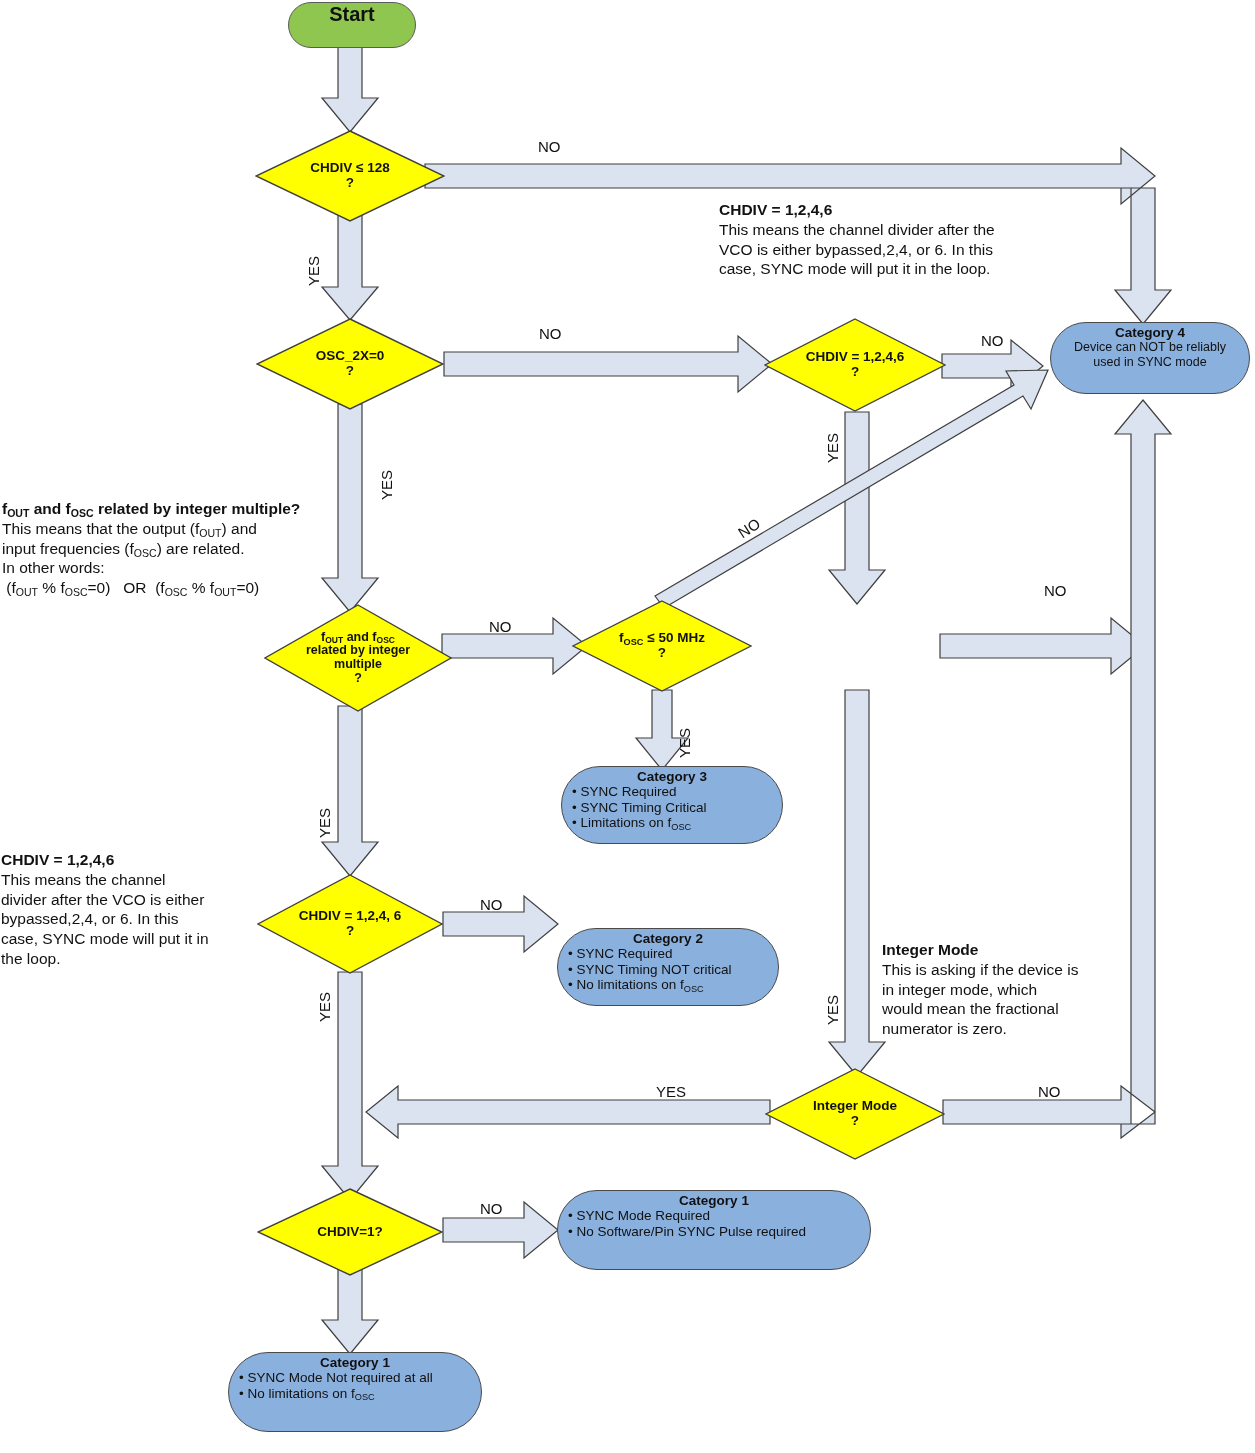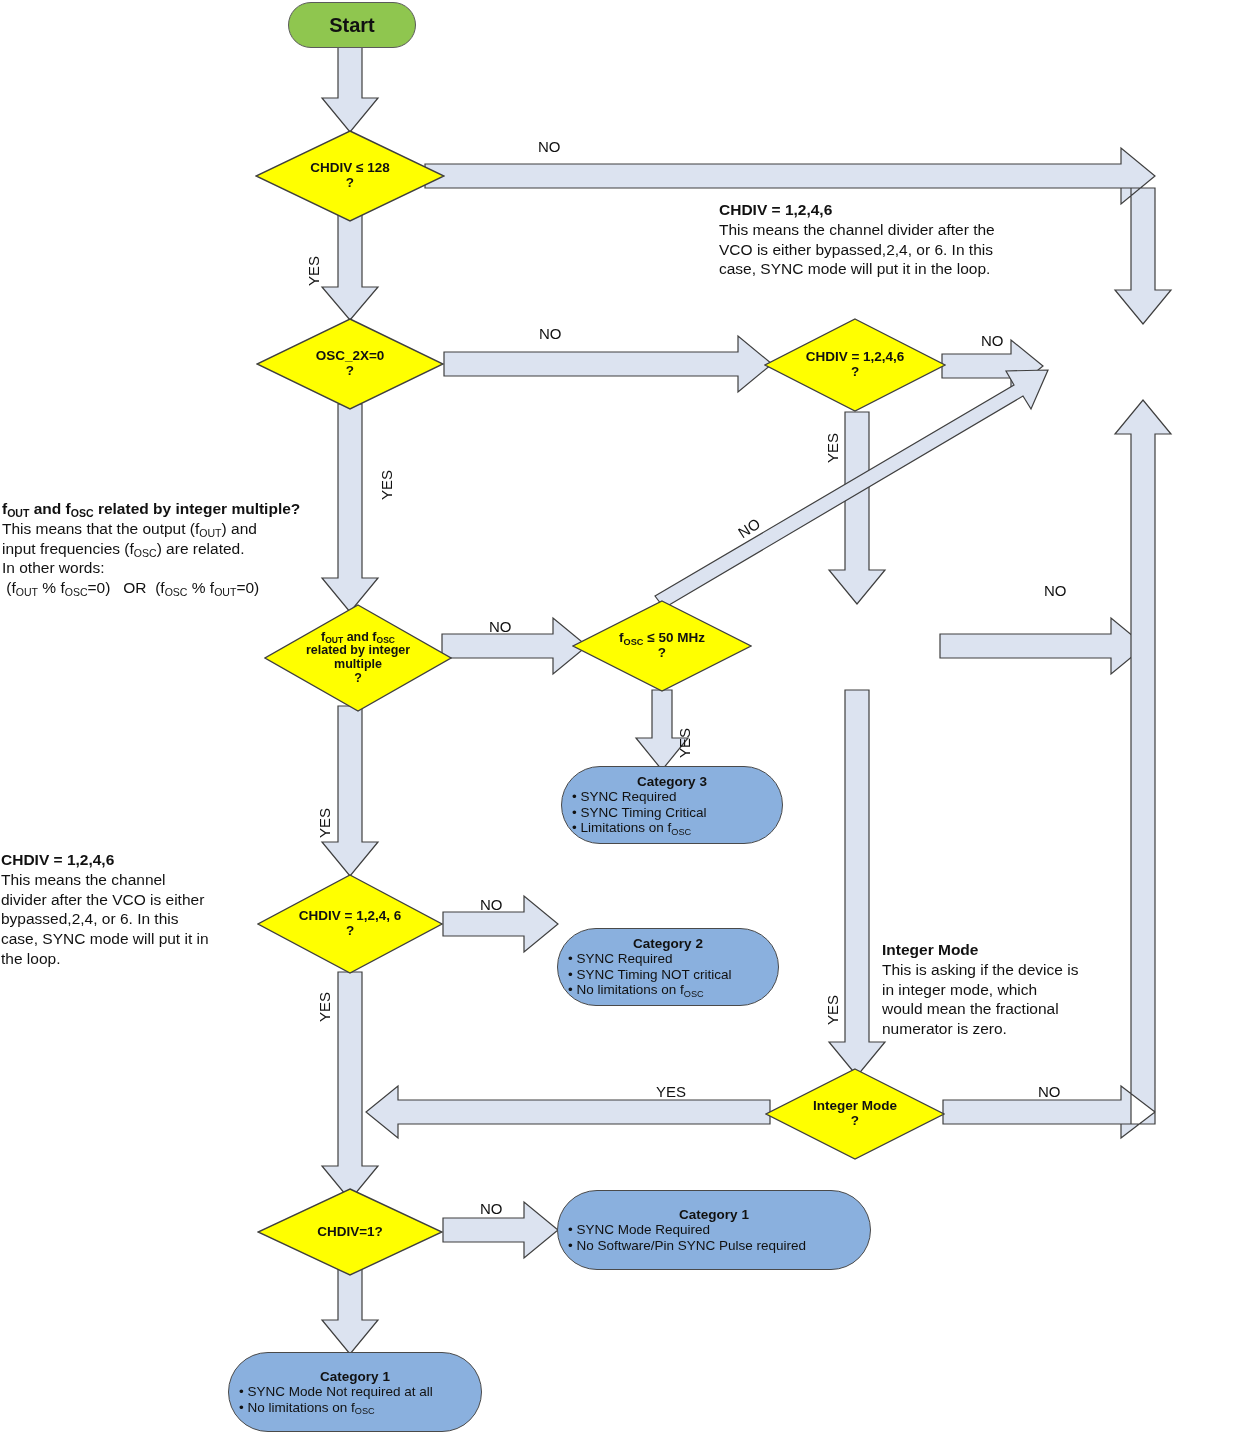--- a/index.html
+++ b/index.html
@@ -4,21 +4,21 @@
 <style>
   html,body{margin:0;padding:0;background:#ffffff;}
   body{font-family:"Liberation Sans", sans-serif;}
   #canvas{position:relative;width:1255px;height:1453px;overflow:hidden;background:#fff;}
   svg#wires{position:absolute;left:0;top:0;width:1255px;height:1453px;}
 
   .node{position:absolute;box-sizing:border-box;}
 
   
   .term{
-    display:flex;align-items:center;justify-content:center;
+    display:flex;align-items:flex-start;justify-content:center;
     border-radius:999px;border:1px solid #5b5b5b;
     text-align:center;
   }
   .term.start{background:#8fc64f;}
   .term.cat{background:#8ab0de;border:1px solid #4a4a4a;}
 
   .start-label{font-size:20px;font-weight:700;color:#111;}
 
   .cat-inner{padding:2px 10px 2px 10px;width:100%;box-sizing:border-box;}
   .cat-title{font-size:13.5px;font-weight:700;color:#111;text-align:center;line-height:1.12;}
@@ -178,20 +178,27 @@
 
   <div class="diam" style="left:257px;top:1188px;width:186px;height:88px;">
     <svg class="shape" viewBox="0 0 186 88" preserveAspectRatio="none">
       <polygon points="93,1 185,44 93,87 1,44" fill="#ffff00" stroke="#3f3f3f" stroke-width="1.4"></polygon>
     </svg>
     <div class="txt">
       <div><span>CHDIV=1?</span></div>
     </div>
   </div>
 
+  <div class="node term cat" style="left:1050px;top:322px;width:200px;height:72px;">
+    <div class="cat-inner">
+      <div class="cat-title">Category 4</div>
+      <div class="cat-line ctr" style="font-size:12.5px;">Device can NOT be reliably</div>
+      <div class="cat-line ctr" style="font-size:12.5px;">used in SYNC mode</div>
+    </div>
+  </div>
 
   <div class="node term cat" style="left:561px;top:766px;width:222px;height:78px;">
     <div class="cat-inner">
       <div class="cat-title">Category 3</div>
       <div class="cat-line">• <span>SYNC Required</span></div>
       <div class="cat-line">• <span>SYNC Timing Critical</span></div>
       <div class="cat-line">• <span>Limitations on f</span><sub>OSC</sub></div>
     </div>
   </div>
 

